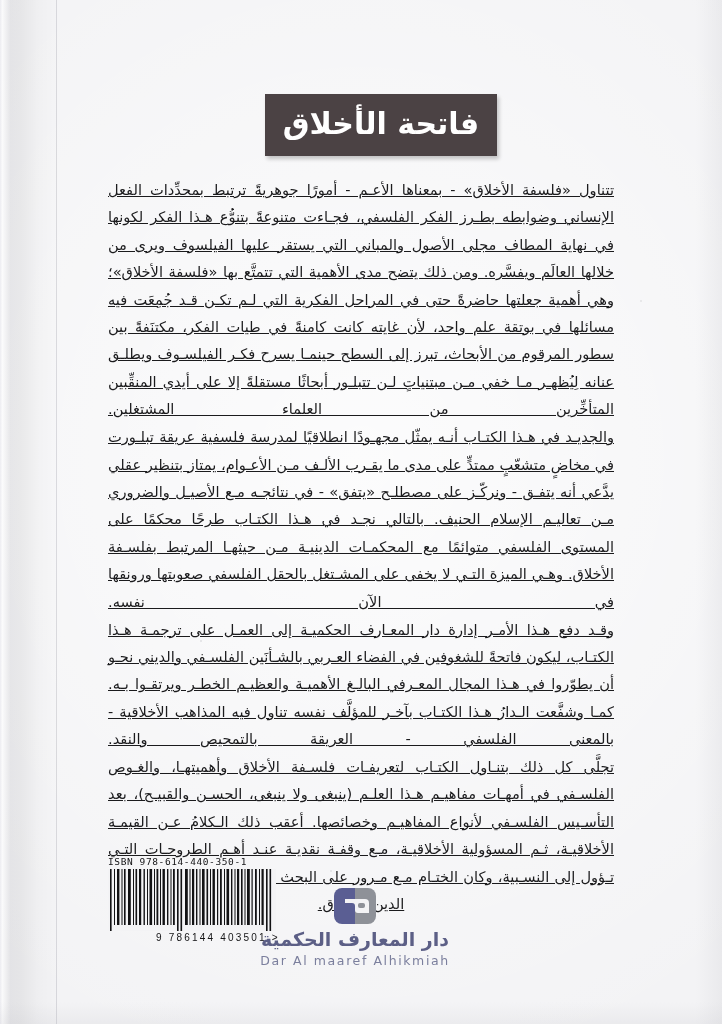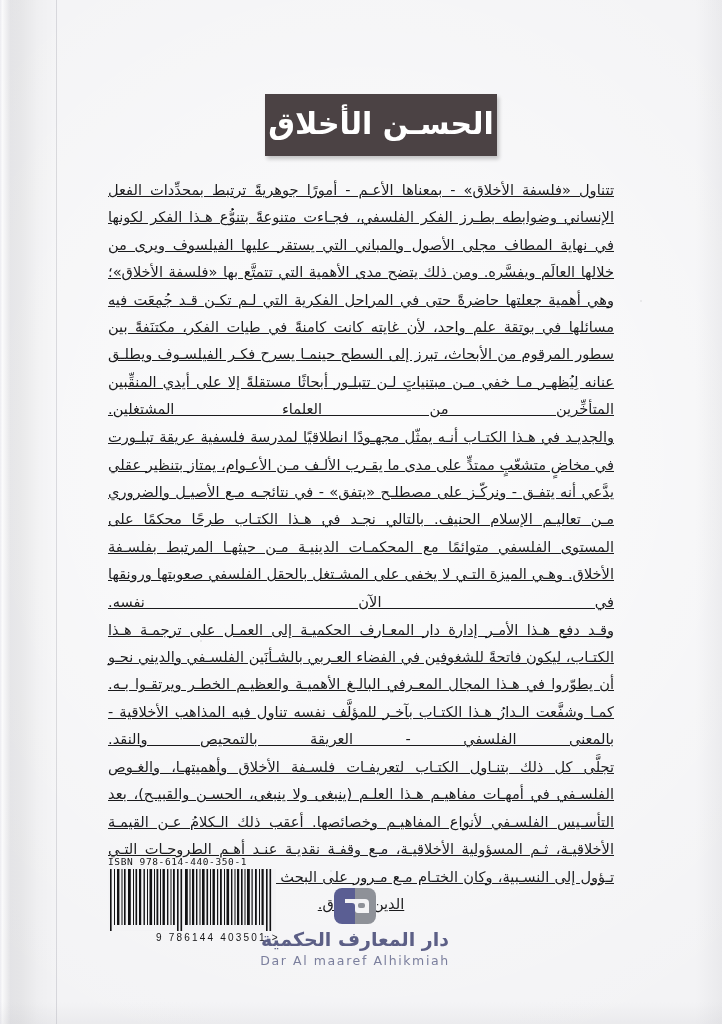--- a/index.html
+++ b/index.html
@@ -203,21 +203,21 @@
   <div class="spine-line"></div>
   <div class="edge-right"></div>
   <div class="edge-bottom"></div>
 
   <div class="speckle" style="left:640px;top:300px;width:2px;height:2px;"></div>
   <div class="speckle" style="left:330px;top:870px;width:2px;height:2px;"></div>
   <div class="speckle" style="left:200px;top:640px;width:1.5px;height:1.5px;"></div>
   <div class="speckle" style="left:560px;top:520px;width:1.5px;height:1.5px;"></div>
 
   <div id="title-banner">
-    <span class="title-text">الحسـن الأخلاق</span>
+    <span class="title-text">فاتحة الأخلاق</span>
   </div>
 
   <div id="blurb">
     <p>تتناول «فلسفة الأخلاق» - بمعناها الأعـم - أمورًا جوهريةً ترتبط بمحدِّدات الفعل الإنساني وضوابطه بطـرز الفكر الفلسفي، فجـاءت متنوعةً بتنوُّع هـذا الفكر لكونها في نهاية المطاف مجلى الأصول والمباني التي يستقر عليها الفيلسوف ويرى من خلالها العالَم ويفسَّره. ومن ذلك يتضح مدى الأهمية التي تتمتَّع بها «فلسفة الأخلاق»؛ وهي أهمية جعلتها حاضرةً حتى في المراحل الفكرية التي لـم تكـن قـد جُمِعَت فيه مسائلها في بوتقة علم واحد، لأن غايته كانت كامنةً في طيات الفكر، مكتنَفةً بين سطور المرقوم من الأبحاث، تبرز إلى السطح حينمـا يسرح فكـر الفيلسـوف ويطلـق عنانه لِيُظهـر مـا خفي مـن مبتنياتٍ لـن تتبلـور أبحاثًا مستقلةً إلا على أيدي المنقِّبين المتأخِّرين من العلماء المشتغلين.</p>
     <p>والجديـد في هـذا الكتـاب أنـه يمثّل مجهـودًا انطلاقيًا لمدرسة فلسفية عريقة تبلـورت في مخاضٍ متشعّبٍ ممتدٍّ على مدى ما يقـرب الألـف مـن الأعـوام، يمتاز بتنظير عقلي يدَّعي أنه يتفـق - ونركّـز على مصطلـح «يتفق» - في نتائجـه مـع الأصيـل والضروري مـن تعاليـم الإسلام الحنيف. بالتالي نجـد في هـذا الكتـاب طرحًا محكمًا على المستوى الفلسفي متوائمًا مع المحكمـات الدينيـة مـن حيثهـا المرتبط بفلسـفة الأخلاق. وهـي الميزة التـي لا يخفى على المشـتغل بالحقل الفلسفي صعوبتها ورونقها في الآن نفسه.</p>
     <p>وقـد دفع هـذا الأمـر إدارة دار المعـارف الحكميـة إلى العمـل على ترجمـة هـذا الكتـاب، ليكون فاتحةً للشغوفين في الفضاء العـربي بالشـأنَين الفلسـفي والديني نحـو أن يطوّروا في هـذا المجال المعـرفي البالـغ الأهميـة والعظيـم الخطـر ويرتقـوا بـه. كمـا وشفَّعت الـدارُ هـذا الكتـاب بآخـر للمؤلَّف نفسه تناول فيه المذاهب الأخلاقية - بالمعنى الفلسفي - العريقة بالتمحيص والنقد.</p>
     <p class="last-centered">تجلَّى كل ذلك بتنـاول الكتـاب لتعريفـات فلسـفة الأخلاق وأهميتهـا، والغـوص الفلسـفي في أمهـات مفاهيـم هـذا العلـم (ينبغى ولا ينبغى، الحسـن والقبيـح)، بعد التأسـيس الفلسـفي لأنواع المفاهيـم وخصائصها. أعقب ذلك الـكلامُ عـن القيمـة الأخلاقيـة، ثـم المسؤولية الأخلاقيـة، مـع وقفـة نقديـة عنـد أهـم الطروحـات التـي تـؤول إلى النسـبية، وكان الختـام مـع مـرور على البحث الشيّق المتمحور حول علاقة الدين بالأخلاق.</p>
   </div>
 
   <div id="footer">

